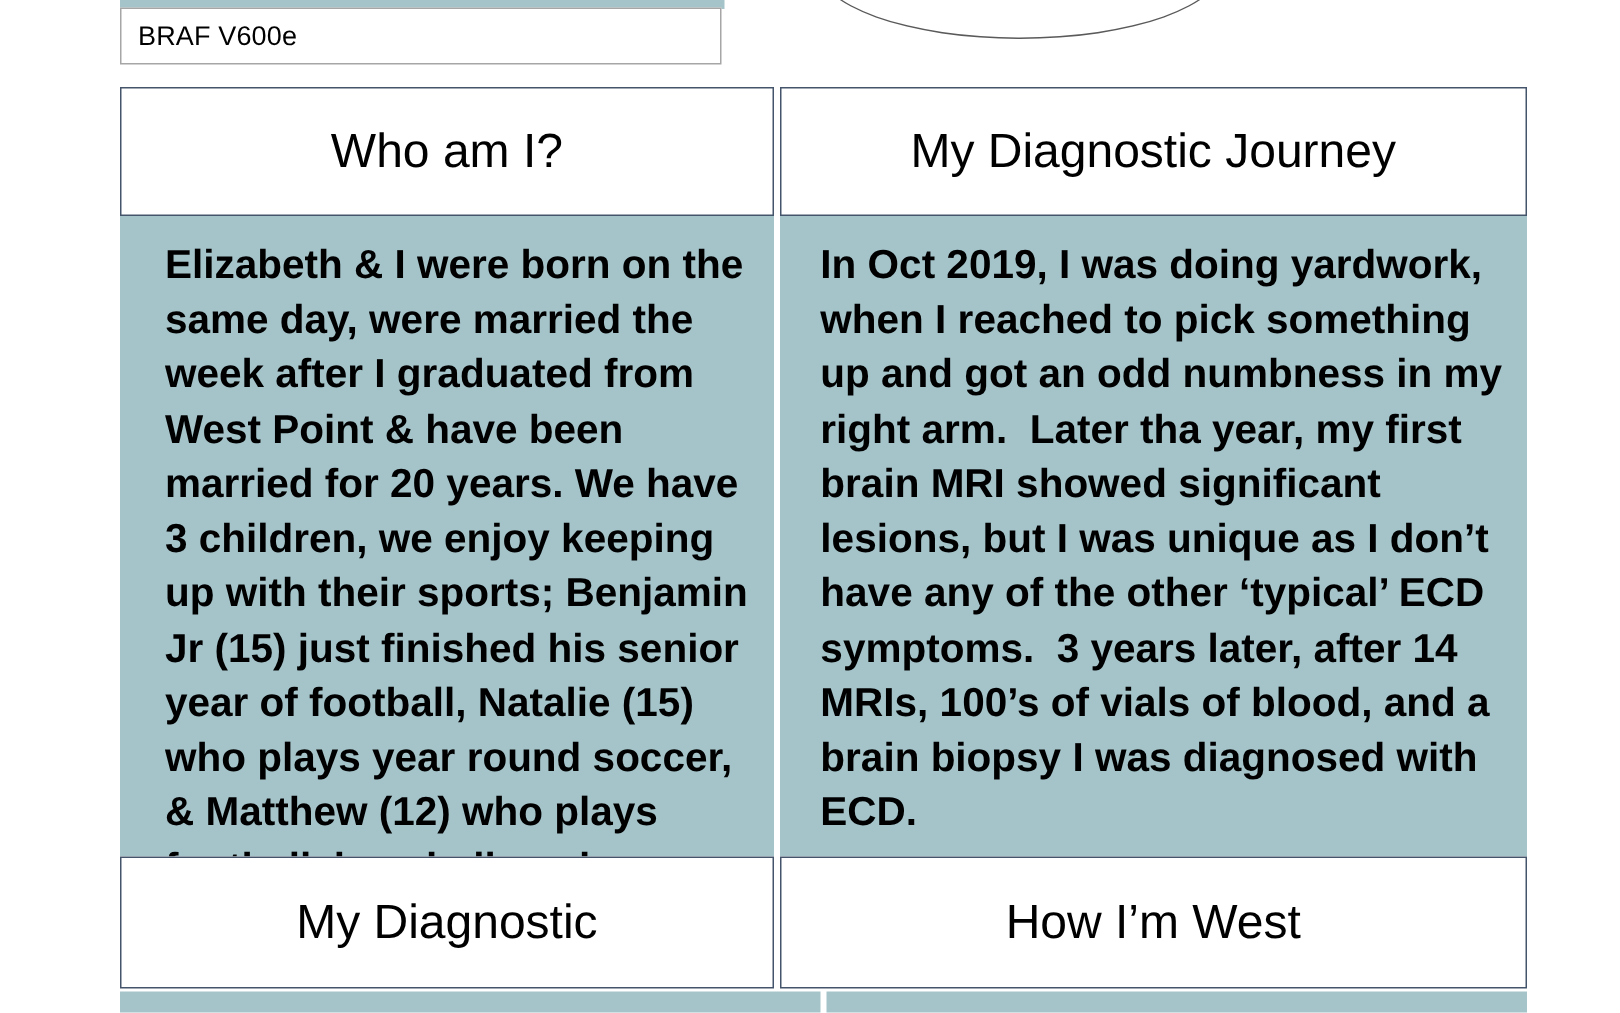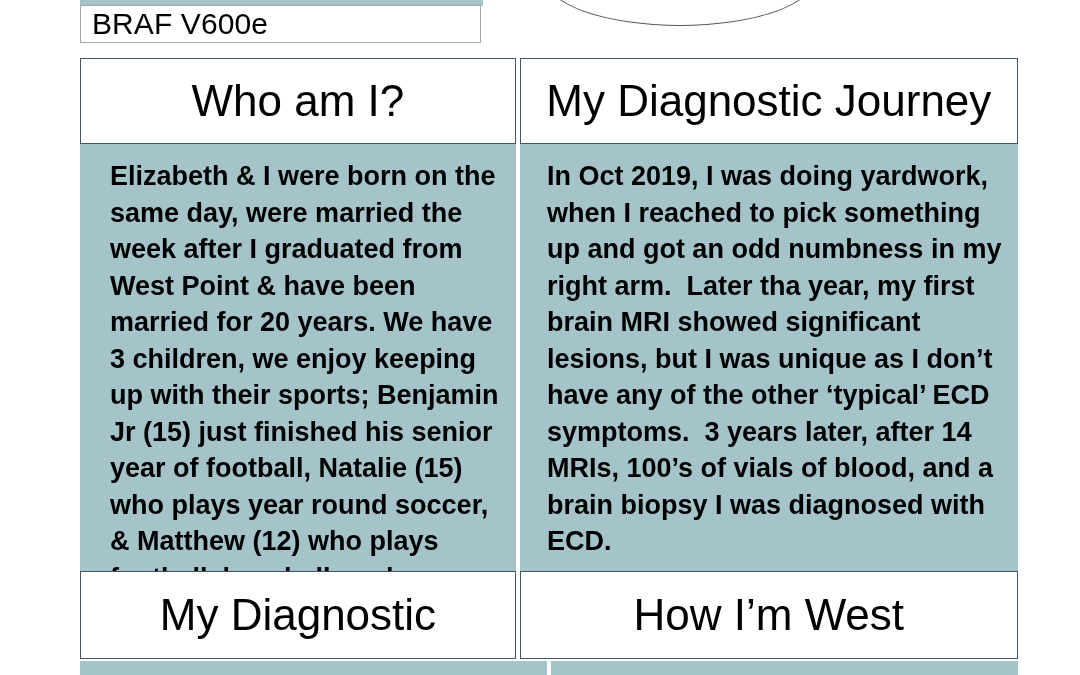--- a/index.html
+++ b/index.html
@@ -40,21 +40,21 @@
     top: 5px;
     width: 401px;
     height: 38px;
     background: #ffffff;
     border: 1px solid #a6a6a6;
     box-sizing: border-box;
     display: flex;
     align-items: center;
   }
   .braf-box .braf-text {
-    font-size: 30px;
+    font-size: 18px;
     color: #000000;
     padding-left: 11px;
     line-height: 1;
     letter-spacing: 0.1px;
   }
 
   
   .ellipse-shape {
     position: absolute;
     left: 544px;
@@ -90,21 +90,21 @@
   
   .head-cell {
     background: #ffffff;
     border: 1.6px solid #44546a;
     height: 86px;
     display: flex;
     align-items: center;
     justify-content: center;
   }
   .head-cell .head-text {
-    font-size: 44px;
+    font-size: 32px;
     font-weight: 400;
     color: #000000;
     line-height: 1.05;
     text-align: center;
     white-space: nowrap;
   }
 
   
   .body-cell {
     background: #a5c4ca;

